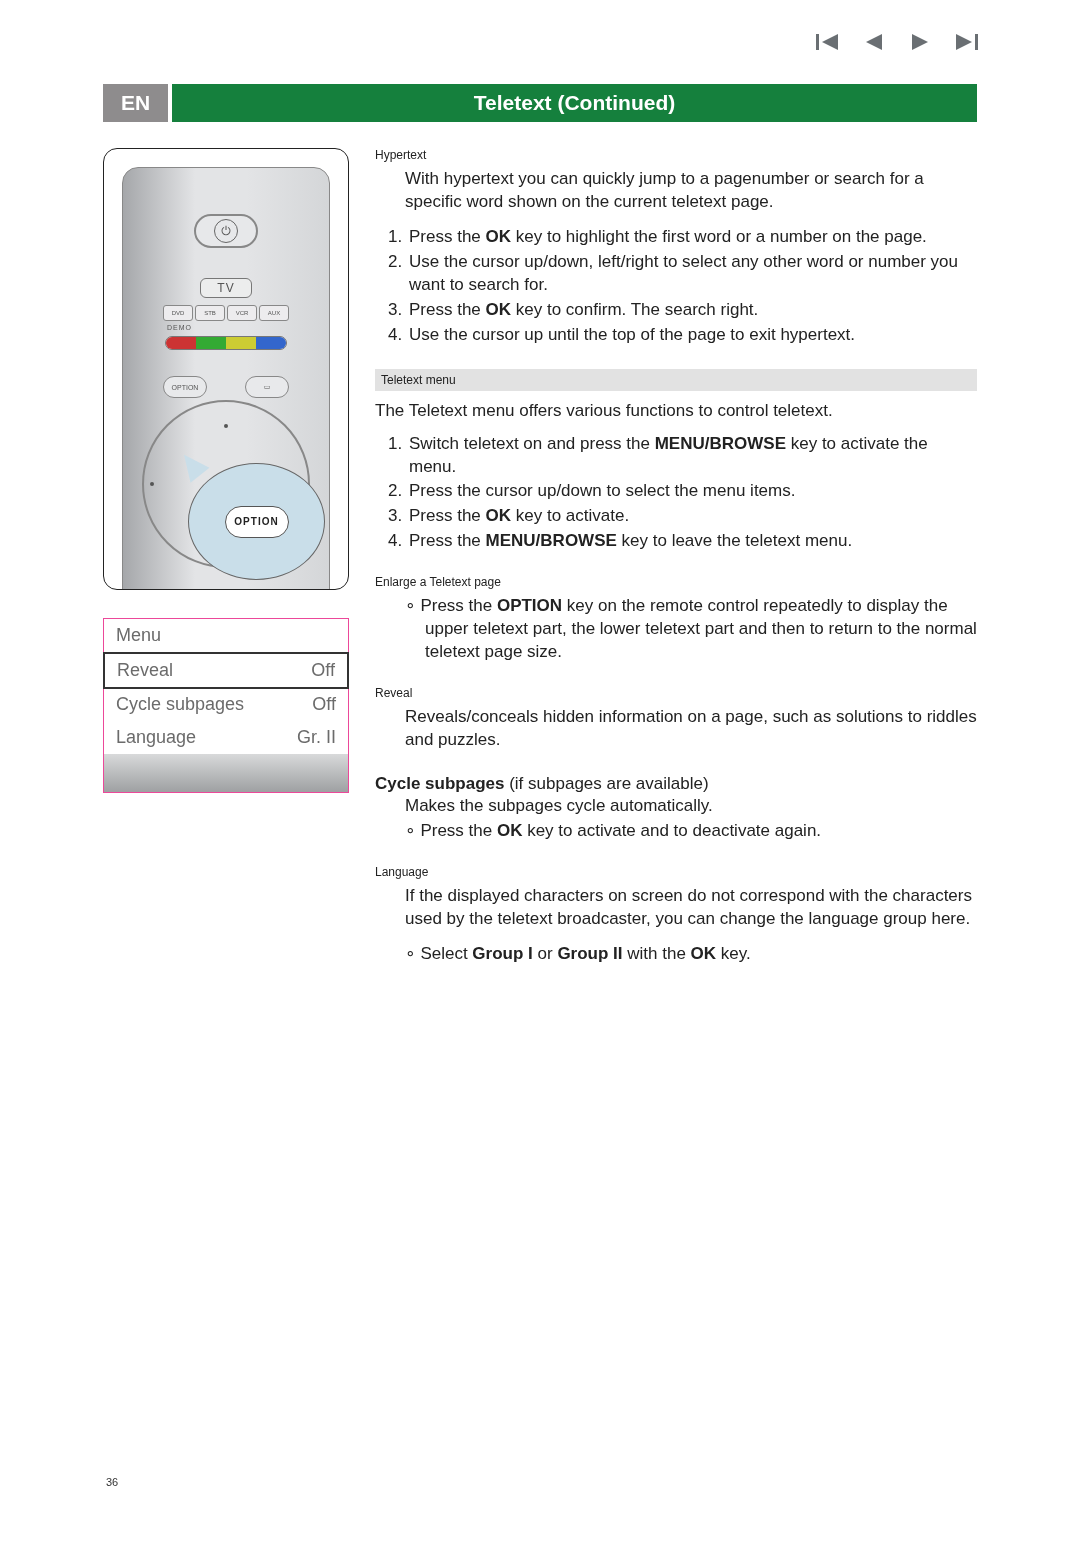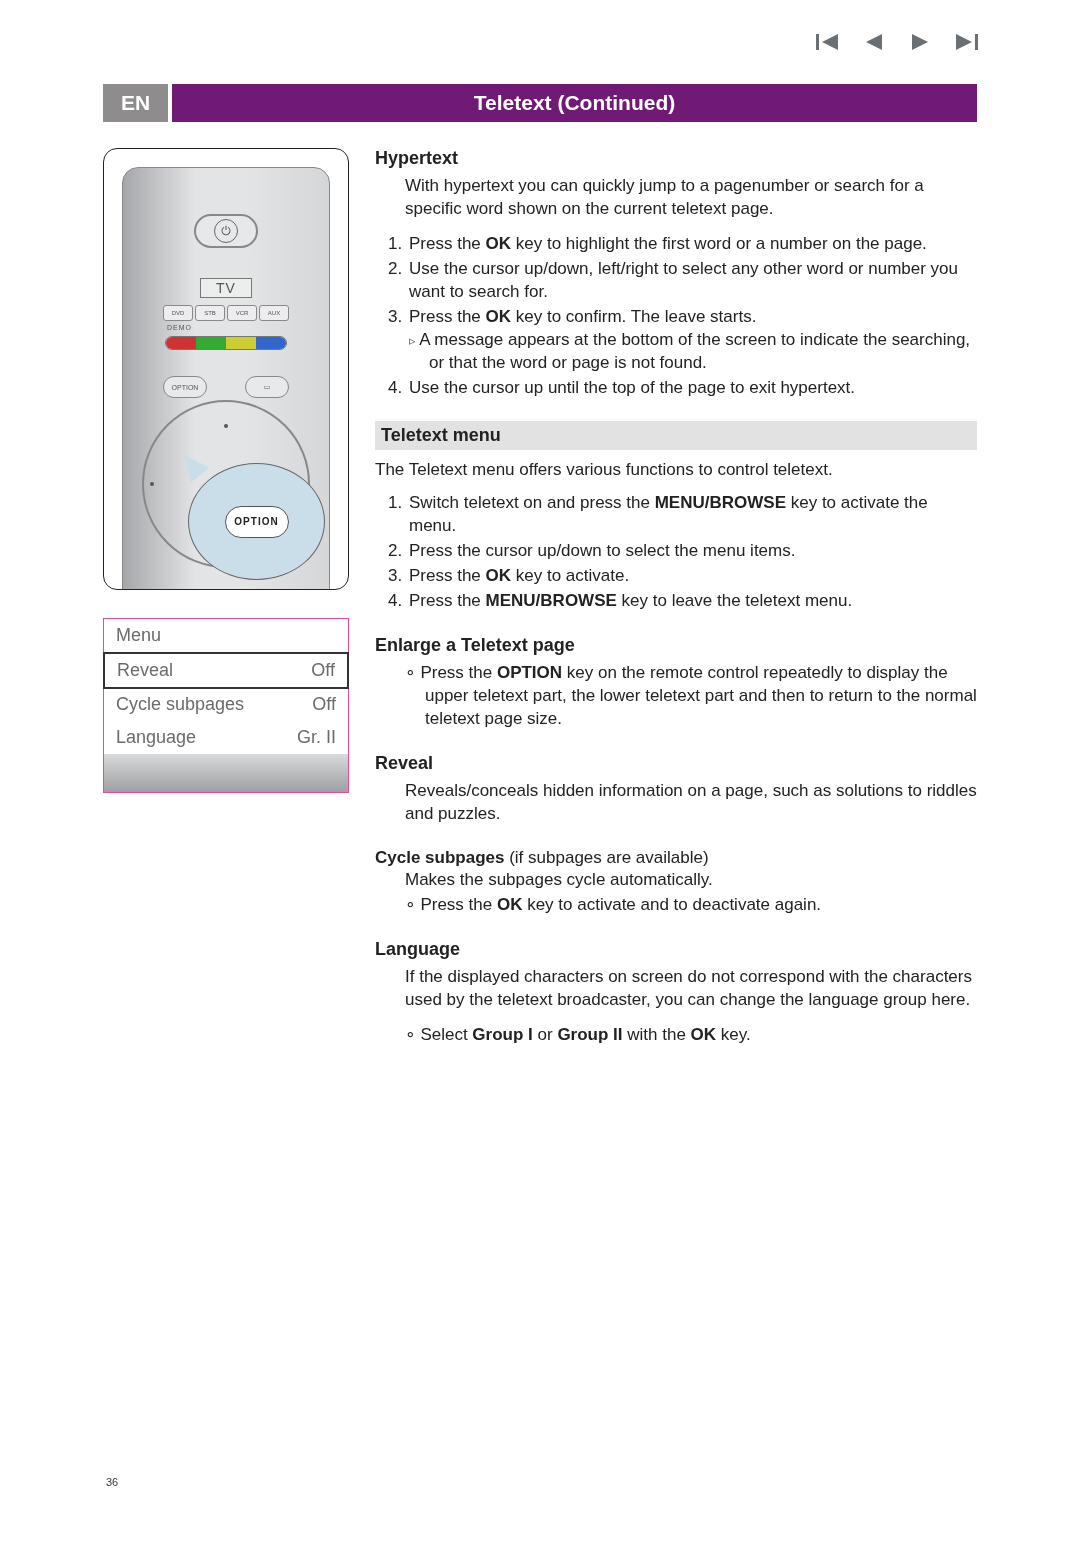--- a/index.html
+++ b/index.html
@@ -33,21 +33,21 @@
 .headbar-lang {
   width: 65px;
   background: #8e8c8d;
   color: #fff;
   font-weight: bold;
   font-size: 21px;
   display: flex; align-items: center; justify-content: center;
 }
 .headbar-title {
   flex: 1;
-  background: #701a75;
+  background: #15803d;
   color: #fff;
   font-weight: bold;
   font-size: 21px;
   display: flex; align-items: center; justify-content: center;
   margin-left: 4px;
 }
 .content {
   position: absolute;
   top: 148px;
   left: 103px; right: 103px;
@@ -74,22 +74,22 @@
 }
 .power-oval {
   position:absolute; top:46px; left:50%; transform: translateX(-50%);
   width:60px; height:30px; border:2px solid #888; border-radius:22px;
   display:flex; align-items:center; justify-content:center; background:#e7e8ea;
 }
 .power-oval .outer { width:22px; height:22px; border:1.5px solid #666; border-radius:50%; display:flex;align-items:center;justify-content:center; }
 .power-oval .inner { font-size:12px; color:#555;}
 .tv-pill {
   position:absolute; top:110px; left:50%; transform:translateX(-50%);
-  width:50px; height:18px; border:1.3px solid #777; border-radius:0;
-  display:flex;align-items:center;justify-content:center;font-size:14px;color:#555;background:#eceded;letter-spacing:1px;
+  width:50px; height:18px; border:1.3px solid #777; border-radius:6px;
+  display:flex;align-items:center;justify-content:center;font-size:12px;color:#555;background:#eceded;letter-spacing:1px;
 }
 .minirow {
   position:absolute; top:137px; left:50%; transform:translateX(-50%);
   display:flex; gap:2px;
 }
 .minirow div {
   width:28px; height:14px; border:1px solid #888; border-radius:3px;
   font-size:6px; color:#555; display:flex;align-items:center;justify-content:center;background:#edecee;
 }
 .demo-lbl { position:absolute; top:156px; left:44px; font-size:7px; color:#555; letter-spacing:1px;}
@@ -136,21 +136,21 @@
   border-bottom: 1px solid #ddd;
 }
 .menu-row {
   display:flex; justify-content:space-between; align-items:center;
   padding: 6px 12px;
   font-size: 18px; color:#6b6b6b;
 }
 .menu-row.highlight { border: 2px solid #333; margin:-1px; }
 .menu-footer { height: 38px; background: linear-gradient(180deg,#d8d9da,#9ea0a2); }
 
-h4 { font-size:18px; font-weight:bold; margin: 0 0 6px 0; }
+h4 { font-size:12px; font-weight:normal; margin: 0 0 6px 0; }
 .hshade { background:#e2e2e2; padding:4px 6px; margin-bottom:10px; }
 .para { margin:0 0 12px 30px; line-height:1.35; }
 ol.steps { margin:0 0 18px 0; padding-left: 32px; }
 ol.steps li { padding-left:2px; margin-bottom:2px; line-height:1.35; }
 .tri-sub { margin-left:20px; text-indent:-20px; line-height:1.35;}
 .tri-sub::before { content:"▹  "; font-size:13px; color:#555; }
 .circ-sub { margin:4px 0 12px 30px; text-indent:-20px; padding-left:20px; line-height:1.35;}
 .circ-sub::before { content:"∘  "; }
 .section { margin-bottom: 22px; }
 .pagenum { position:absolute; bottom:72px; left:106px; font-size:11px; color:#333;}
@@ -237,22 +237,21 @@
         </div>
       </div>
 
       <div class="rightcol">
         <div class="section">
           <h4>Hypertext</h4>
           <p class="para">With hypertext you can quickly jump to a pagenumber or search for a specific word shown on the current teletext page.</p>
           <ol class="steps">
             <li><span>Press the </span><b>OK</b><span> key to highlight the first word or a number on the page.</span></li>
             <li>Use the cursor up/down, left/right to select any other word or number you want to search for.</li>
-            <li><span>Press the </span><b>OK</b><span> key to confirm. The leave starts.</span>
-              <div class="tri-sub">A message appears at the bottom of the screen to indicate the searching, or that the word or page is not found.</div>
+            <li><span>Press the </span><b>OK</b><span> key to confirm. The search right.</span>
             </li>
             <li>Use the cursor up until the top of the page to exit hypertext.</li>
           </ol>
         </div>
 
         <div class="section">
           <h4 class="hshade">Teletext menu</h4>
           <p style="margin:0 0 12px 0;">The Teletext menu offers various functions to control teletext.</p>
           <ol class="steps">
             <li><span>Switch teletext on and press the </span><b>MENU/BROWSE</b><span> key to activate the menu.</span></li>

